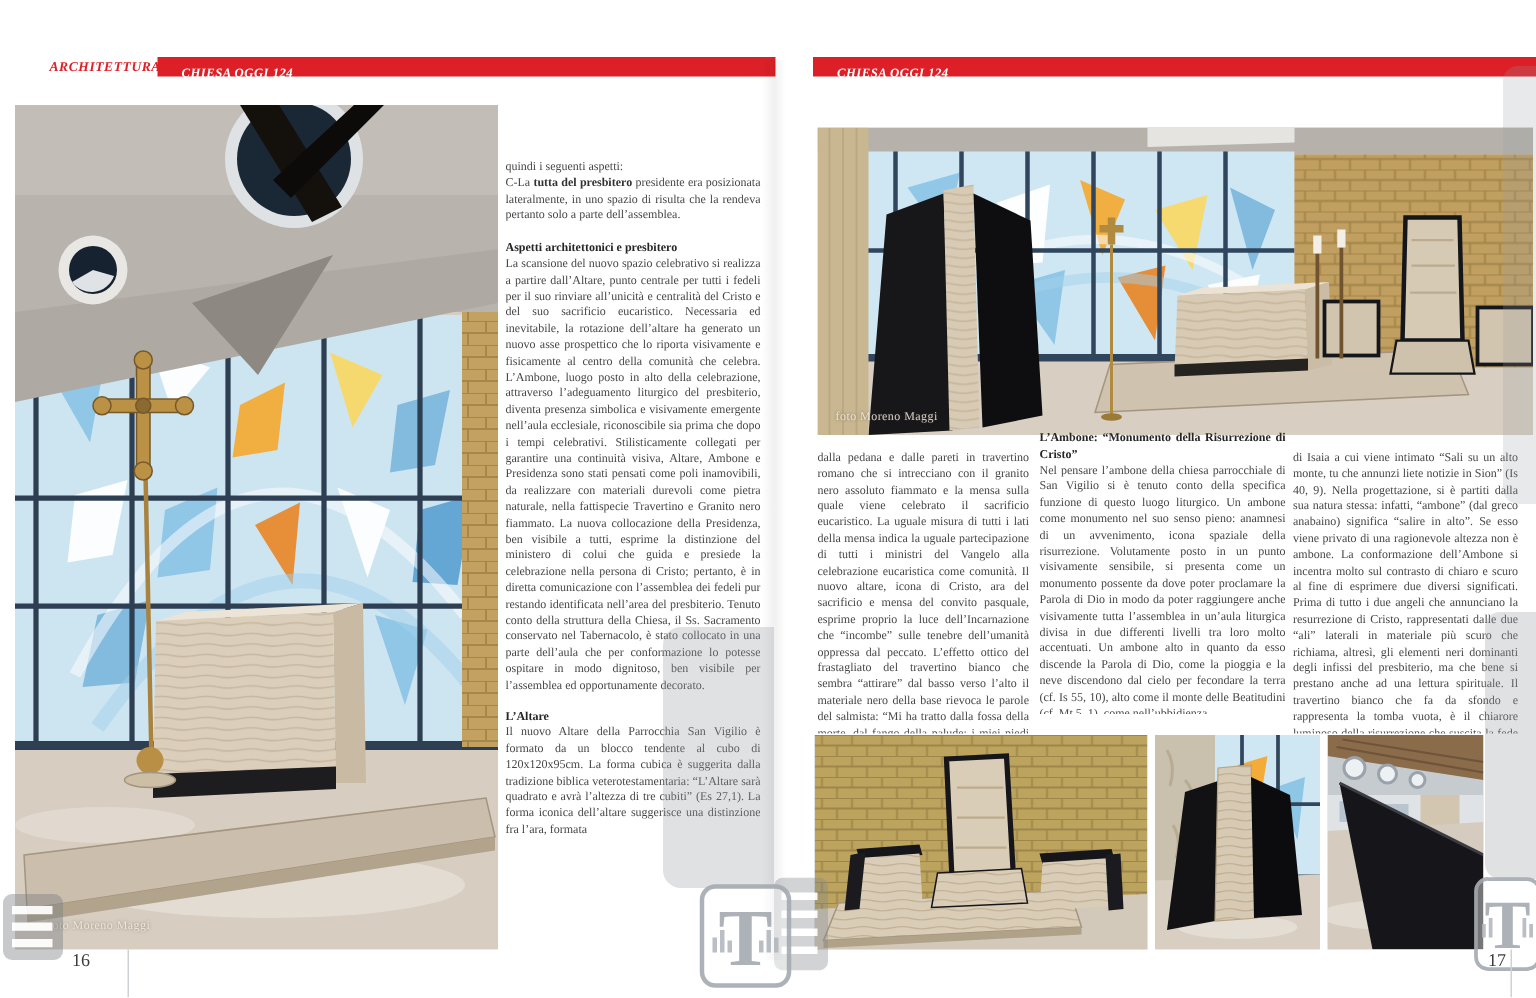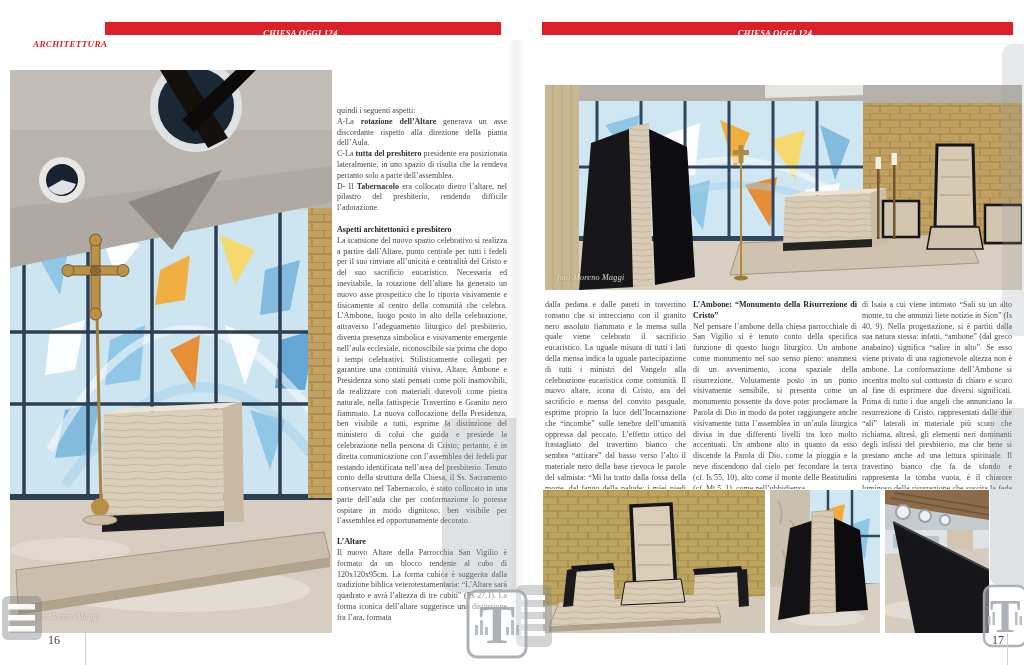--- a/index.html
+++ b/index.html
@@ -3,49 +3,49 @@
 <meta charset="utf-8">
 <style>
   html,body{margin:0;padding:0;background:#ffffff;}
   .stage{position:relative;width:1024px;height:665px;background:#ffffff;overflow:hidden;
          font-family:"Liberation Serif", serif;}
   .abs{position:absolute;}
 
   
   .section-label{left:33px;top:38px;height:13px;line-height:13px;font-size:9px;
     font-weight:bold;font-style:italic;letter-spacing:.4px;color:#dd2027;}
-  .redbar{top:22px;height:13px;background:#dd2027;text-align:center;}
+  .redbar{top:38px;height:13px;background:#dd2027;text-align:left;padding-left:16px;}
   .redbar .issue{display:inline-block;padding-right:5px;line-height:13px;font-size:8.5px;
     font-weight:bold;font-style:italic;color:#ffffff;letter-spacing:.3px;}
   .bar-left{left:105px;width:396px;}
   .bar-right{left:542px;width:471px;}
 
   
   .col{font-size:8px;line-height:10.8px;text-align:justify;color:#474747;overflow:hidden;
        -webkit-hyphens:auto;hyphens:auto;}
   .col p{margin:0;}
   .col b{color:#323232;}
   .col h4{font-size:8px;line-height:10.8px;margin:10px 0 0 0;color:#262626;}
   .col h4.first{margin-top:11px;}
   .col-lp{left:337px;top:66px;width:170px;height:566px;margin-top:40px;}
   .col-r1{left:545px;top:300px;width:141px;height:189px;}
-  .col-r2{left:693px;top:300px;width:164px;height:189px;}
+  .col-r2{left:693px;top:287px;width:164px;height:189px;}
   .col-r3{left:862px;top:300px;width:150px;height:189px;}
   .col-r2 h4{margin:0 0 0 0;}
 
   
   figure{margin:0;}
   .photo{overflow:hidden;background:#cfe4f0;}
   .photo svg{display:block;width:100%;height:100%;}
   .ph-main-left{left:10px;top:70px;width:322px;height:563px;}
   .ph-main-right{left:545px;top:85px;width:477px;height:205px;}
   .ph-b1{left:543px;top:490px;width:222px;height:143px;}
   .ph-b2{left:770px;top:490px;width:110px;height:143px;}
   .ph-b3{left:885px;top:490px;width:104px;height:143px;}
-  .caption{position:absolute;font-style:italic;font-size:8px;color:rgba(244,239,228,.85);
+  .caption{position:absolute;font-size:8px;color:rgba(244,239,228,.85);
     text-shadow:0 0 2px rgba(80,60,40,.5);letter-spacing:.3px;}
   .cap-left{left:22px;bottom:12px;}
   .cap-right{left:12px;bottom:8px;}
 
   
   .pagenum{font-size:12px;color:#3c3c3c;}
   .pn-16{left:48px;top:633px;}
   .pn-17{left:992px;top:633px;}
   .hairline{width:1px;background:#cfd2d4;}
   .hl-left{left:85px;top:633px;height:32px;}
@@ -160,23 +160,21 @@
         <circle cx="85.5" cy="200.5" r="5" fill="#8a6a30"></circle>
       </g>
       <circle cx="90" cy="437" r="9" fill="#b98f45"></circle>
       <ellipse cx="90" cy="450" rx="17" ry="5" fill="#cdbfa5" stroke="#a3957f" stroke-width="1"></ellipse>
     </svg>
     <figcaption class="caption cap-left">foto Moreno Maggi</figcaption>
   </figure>
 
   <div class="abs col col-lp">
     <p><span>quindi i seguenti aspetti:</span></p>
-    <p><span>A-La </span><b>rotazione dell’Altare</b><span> generava un asse discordante rispetto alla direzione della pianta dell’Aula.</span></p>
     <p><span>C-La </span><b>tutta del presbitero</b><span> presidente era posizionata lateralmente, in uno spazio di risulta che la rendeva pertanto solo a parte dell’assemblea.</span></p>
-    <p><span>D- Il </span><b>Tabernacolo</b><span> era collocato dietro l’altare, nel pilastro del presbiterio, rendendo difficile l’adorazione.</span></p>
     <h4 class="first">Aspetti architettonici e presbitero</h4>
     <p>La scansione del nuovo spazio celebrativo si realizza a partire dall’Altare, punto centrale per tutti i fedeli per il suo rinviare all’unicità e centralità del Cristo e del suo sacrificio eucaristico. Necessaria ed inevitabile, la rotazione dell’altare ha generato un nuovo asse prospettico che lo riporta visivamente e fisicamente al centro della comunità che celebra. L’Ambone, luogo posto in alto della celebrazione, attraverso l’adeguamento liturgico del presbiterio, diventa presenza simbolica e visivamente emergente nell’aula ecclesiale, riconoscibile sia prima che dopo i tempi celebrativi. Stilisticamente collegati per garantire una continuità visiva, Altare, Ambone e Presidenza sono stati pensati come poli inamovibili, da realizzare con materiali durevoli come pietra naturale, nella fattispecie Travertino e Granito nero fiammato. La nuova collocazione della Presidenza, ben visibile a tutti, esprime la distinzione del ministero di colui che guida e presiede la celebrazione nella persona di Cristo; pertanto, è in diretta comunicazione con l’assemblea dei fedeli pur restando identificata nell’area del presbiterio. Tenuto conto della struttura della Chiesa, il Ss. Sacramento conservato nel Tabernacolo, è stato collocato in una parte dell’aula che per conformazione lo potesse ospitare in modo dignitoso, ben visibile per l’assemblea ed opportunamente decorato.</p>
     <h4>L’Altare</h4>
     <p>Il nuovo Altare della Parrocchia San Vigilio è formato da un blocco tendente al cubo di 120x120x95cm. La forma cubica è suggerita dalla tradizione biblica veterotestamentaria: “L’Altare sarà quadrato e avrà l’altezza di tre cubiti” (Es 27,1). La forma iconica dell’altare suggerisce una distinzione fra l’ara, formata</p>
   </div>
 
   <figure class="abs photo ph-main-right">
     <svg viewBox="0 0 477 205" preserveAspectRatio="none">
       <defs>
         <pattern id="tvB" width="26" height="6" patternUnits="userSpaceOnUse">

